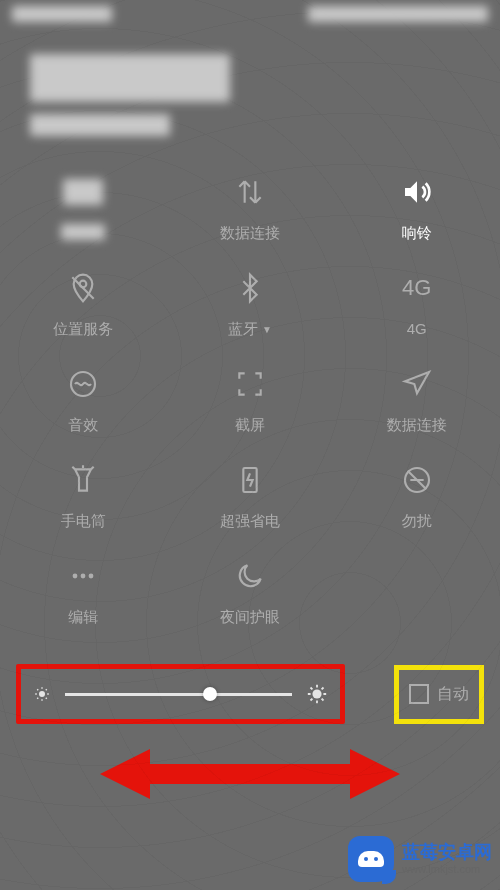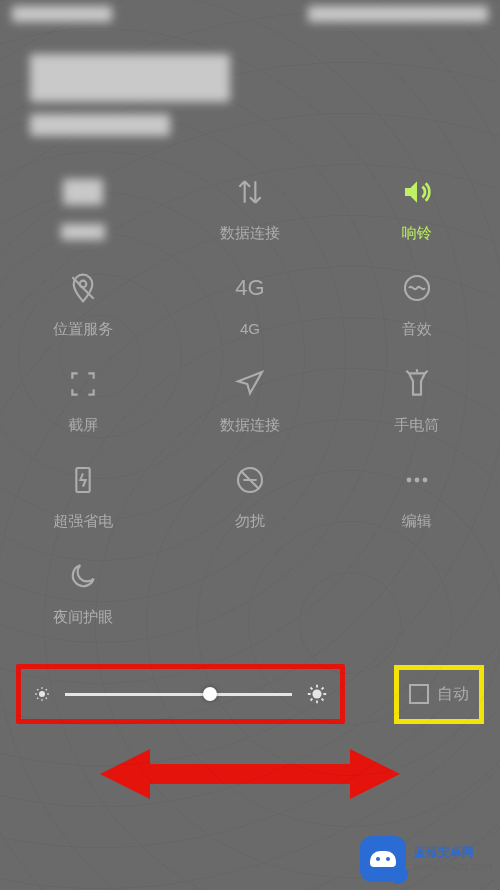--- a/index.html
+++ b/index.html
@@ -44,21 +44,21 @@
     }
     .tile {
       display: flex;
       flex-direction: column;
       align-items: center;
       justify-content: flex-start;
       height: 96px;
       color: #aeaeae;
       cursor: pointer;
     }
-    .tile.active { color: #bef264; }
+    .tile.active { color: #ffffff; }
     .tile-icon {
       width: 100px;
       height: 52px;
       display: flex;
       align-items: center;
       justify-content: center;
     }
     .tile-icon svg { width: 32px; height: 32px; }
     .tile-icon .txt-icon { font-size: 22px; font-weight: 500; }
     .tile-label {
@@ -154,21 +154,21 @@
     }
     .wm-eyes {
       width: 26px; height: 16px;
       background: #fff;
       border-radius: 10px 10px 4px 4px;
       display: flex; align-items: center; justify-content: center;
       gap: 6px;
     }
     .wm-eyes span { width: 4px; height: 4px; background: #2b6bd4; border-radius: 50%; }
     .wm-text { display: flex; flex-direction: column; line-height: 1.1; }
-    .wm-t1 { font-size: 12px; font-weight: 700; color: #2b6bd4; }
+    .wm-t1 { font-size: 18px; font-weight: 700; color: #2b6bd4; }
     .wm-t2 { font-size: 11px; color: #666; }
   </style>
 </head>
 <body>
 <div class="topo-bg"></div>
 
 <div class="status-bar">
   <div class="blur-block sb-left"></div>
   <div class="blur-block sb-right"></div>
 </div>
@@ -207,20 +207,31 @@
     <div class="tile-icon">
       <svg viewBox="0 0 24 24" fill="none" stroke="currentColor" stroke-width="1.6">
           <path d="M12 2a7 7 0 017 7c0 5-7 13-7 13S5 14 5 9a7 7 0 017-7z"></path>
           <circle cx="12" cy="9" r="2.5"></circle>
           <path d="M4 4l16 16"></path>
         </svg>
     </div>
     <div class="tile-label">位置服务</div>
   </div>
 
+  <div class="tile">
+    <div class="tile-icon">
+      <svg viewBox="0 0 24 24" fill="none" stroke="currentColor" stroke-width="1.6">
+          <path d="M7 7l10 10-5 5V2l5 5L7 17"></path>
+        </svg>
+    </div>
+    <div class="tile-label">
+      <span>蓝牙</span>
+      <span class="dd">▼</span>
+    </div>
+  </div>
   <div class="tile">
     <div class="tile-icon">
       <span class="txt-icon">4G</span>
     </div>
     <div class="tile-label">4G</div>
   </div>
   <div class="tile">
     <div class="tile-icon">
       <svg viewBox="0 0 24 24" fill="none" stroke="currentColor" stroke-width="1.6">
           <circle cx="12" cy="12" r="9"></circle>

